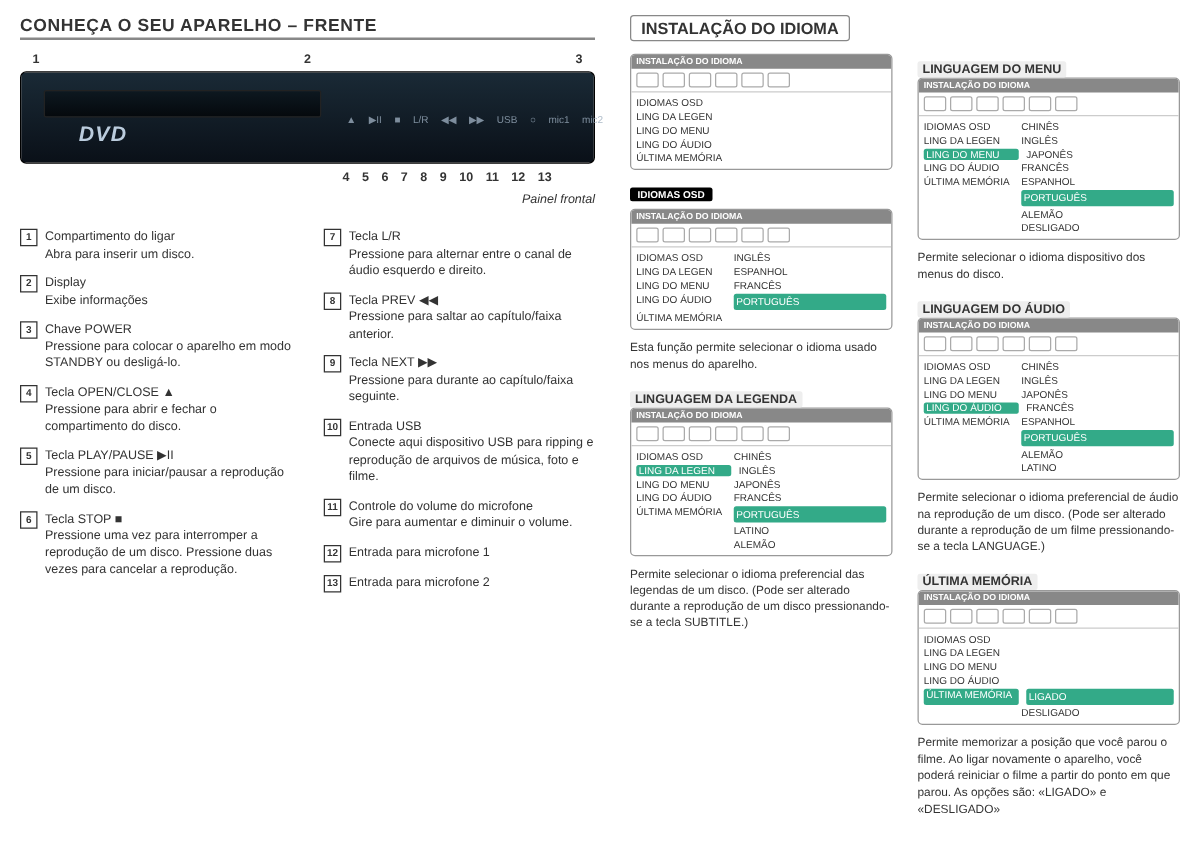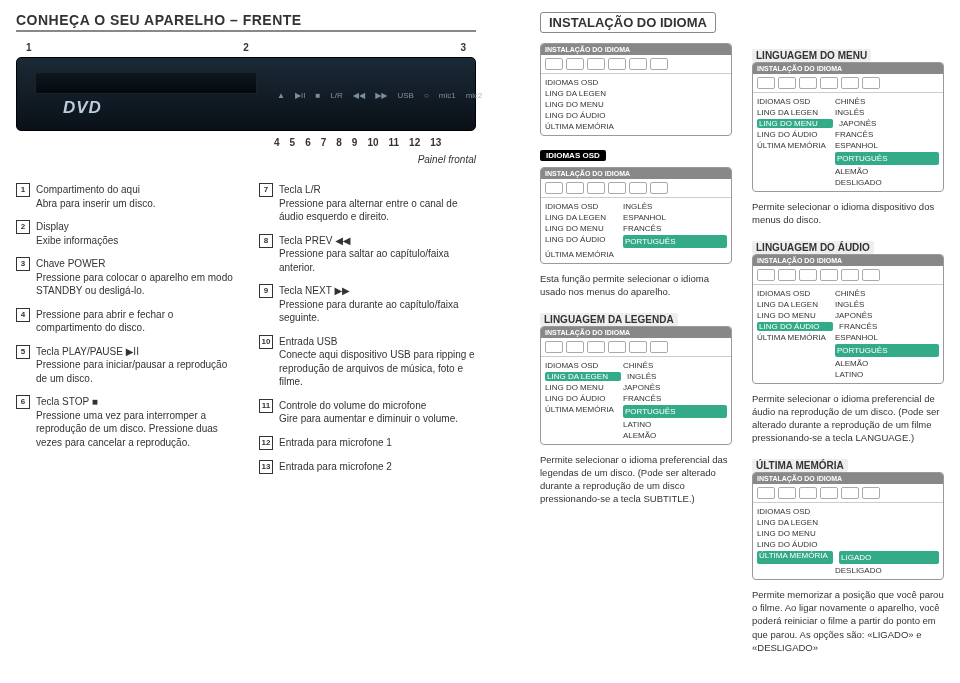--- a/index.html
+++ b/index.html
@@ -1,16 +1,16 @@
 <!DOCTYPE html>
 <html><head>
 <meta charset="utf-8">
 <style>
   body{margin:0;font-family:Arial,Helvetica,sans-serif;font-size:10px;color:#333;background:#fff;width:960px}
-  .page{display:flex;padding:12px 16px;gap:64px}
+  .page{display:flex;padding:12px 16px;gap:28px}
   .leftcol{flex:0 0 460px}
   .rightcol{flex:1}
   .section-title{font-weight:700;font-size:14px;letter-spacing:.5px;border-bottom:2px solid #888;padding-bottom:2px;margin-bottom:10px}
   .section-title-box{border:1px solid #888;border-radius:3px;padding:2px 8px;display:inline-block;font-weight:700;font-size:13px}
   .sub-title{font-weight:700;font-size:10px;background:#eee;border-radius:2px;padding:1px 4px;display:inline-block;margin:6px 0 0}
   .dvd{background:linear-gradient(#1a2a36,#0a1018);border:1px solid #000;border-radius:5px;height:72px;position:relative;margin-bottom:6px}
   .dvd-tray{position:absolute;left:18px;top:14px;width:220px;height:20px;background:linear-gradient(#0d1820,#05090d);border:1px solid #222;border-radius:2px}
   .dvd-logo{position:absolute;left:46px;top:40px;font-weight:700;font-style:italic;color:#bcd;font-size:17px;letter-spacing:1px}
   .dvd-ctrl{position:absolute;left:260px;top:24px;right:12px;height:26px;display:flex;gap:10px;align-items:center;color:#9ab;font-size:8px}
   .dvd-ctrl span{opacity:.8}
@@ -81,33 +81,33 @@
       <span>12</span>
       <span>13</span>
     </div>
 
     <div class="caption">Painel frontal</div>
 
     <div class="legend">
       <div class="legend-col" id="lcA">
           <div class="item">
             <div class="sq">1</div>
-            <div class="item-body"><span class="item-title">Compartimento do aqui</span><span>Abra para inserir um disco.</span></div>
+            <div class="item-body"><span class="item-title">Compartimento do ligar</span><span>Abra para inserir um disco.</span></div>
           </div>
           <div class="item">
             <div class="sq">2</div>
             <div class="item-body"><span class="item-title">Display</span><span>Exibe informações</span></div>
           </div>
           <div class="item">
             <div class="sq">3</div>
             <div class="item-body"><span class="item-title">Chave POWER</span><span>Pressione para colocar o aparelho em modo STANDBY ou desligá-lo.</span></div>
           </div>
           <div class="item">
             <div class="sq">4</div>
-            <div class="item-body"><span>Pressione para abrir e fechar o compartimento do disco.</span></div>
+            <div class="item-body"><span class="item-title">Tecla OPEN/CLOSE ▲</span><span>Pressione para abrir e fechar o compartimento do disco.</span></div>
           </div>
           <div class="item">
             <div class="sq">5</div>
             <div class="item-body"><span class="item-title">Tecla PLAY/PAUSE ▶II</span><span>Pressione para iniciar/pausar a reprodução de um disco.</span></div>
           </div>
           <div class="item">
             <div class="sq">6</div>
             <div class="item-body"><span class="item-title">Tecla STOP ■</span><span>Pressione uma vez para interromper a reprodução de um disco. Pressione duas vezes para cancelar a reprodução.</span></div>
           </div>
         </div>

